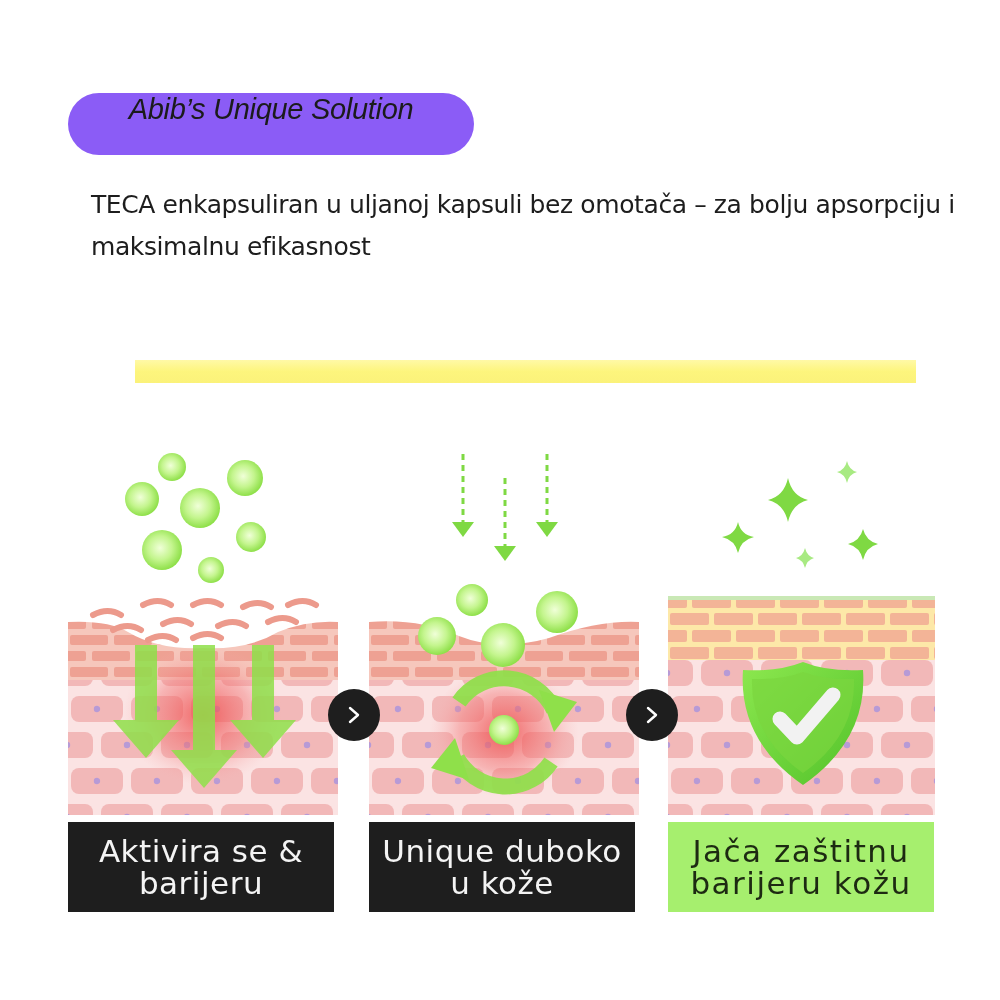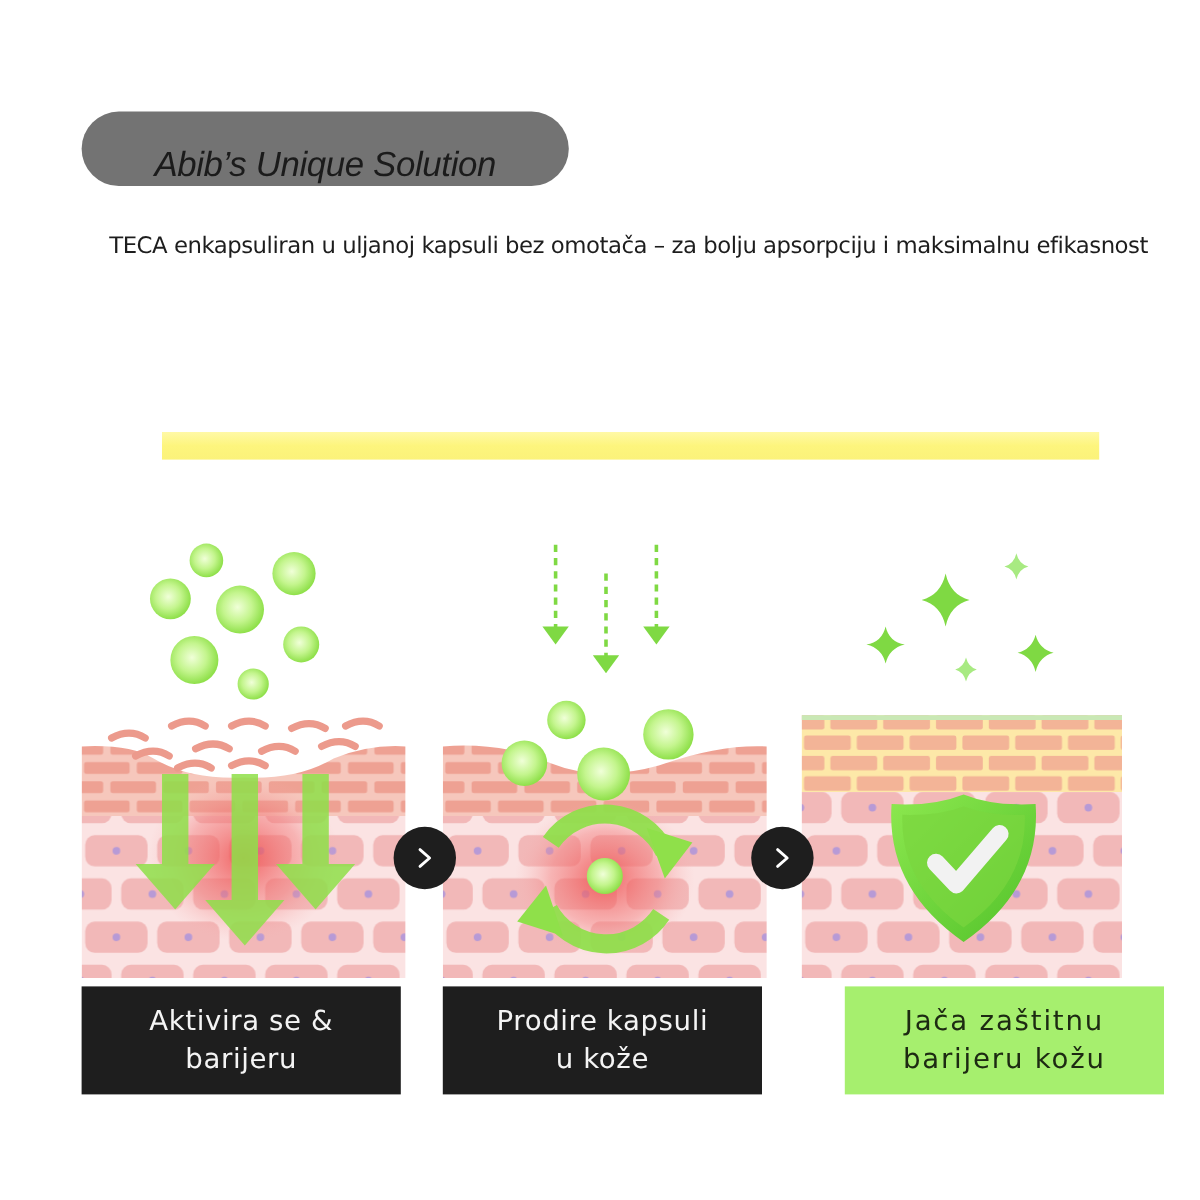--- a/index.html
+++ b/index.html
@@ -1,23 +1,23 @@
 <!DOCTYPE html>
 <html><head>
 <meta charset="utf-8">
 <style>
   html,body{margin:0;padding:0;background:#ffffff;}
   body{width:1000px;height:1000px;position:relative;overflow:hidden;font-family:"Liberation Sans",sans-serif;}
-  .pill{position:absolute;left:68px;top:93px;width:406px;height:62px;border-radius:31px;background:#737373;display:flex;align-items:flex-end;justify-content:center;}
+  .pill{position:absolute;left:68px;top:93px;width:406px;height:62px;border-radius:31px;background:#8b5cf6;display:flex;align-items:flex-start;justify-content:center;}
   .pill span{font-family:"Liberation Sans",sans-serif;font-style:italic;font-size:29px;color:#1b1b1b;letter-spacing:-0.3px;}
-  .headline{position:absolute;left:91px;top:184px;width:905px;font-family:"DejaVu Sans",sans-serif;font-size:19px;line-height:42px;color:#1d1d1d;letter-spacing:-0.4px;}
+  .headline{position:absolute;left:91px;top:184px;width:905px;font-family:"DejaVu Sans",sans-serif;font-size:25px;line-height:42px;color:#1d1d1d;letter-spacing:-0.4px;}
   .stripe{position:absolute;left:135px;top:360px;width:781px;height:23px;background:linear-gradient(180deg,#fff9a6 0%,#fdf57d 50%,#fbf27a 100%);}
   .panel{position:absolute;top:440px;width:270px;height:375px;}
   .panel svg{display:block;}
-  .caption{position:absolute;top:822px;width:266px;height:90px;display:flex;align-items:center;justify-content:center;text-align:center;font-family:"DejaVu Sans",sans-serif;font-size:23px;line-height:32px;letter-spacing:0.5px;}
+  .caption{position:absolute;top:822px;width:266px;height:90px;display:flex;align-items:center;justify-content:center;text-align:center;font-family:"DejaVu Sans",sans-serif;font-size:31px;line-height:32px;letter-spacing:0.5px;}
   .caption.dark{background:#1e1e1e;color:#f4f4f4;}
   .caption.green{background:#a6ef6e;color:#1d2a12;letter-spacing:1.5px;}
   .next{position:absolute;width:52px;height:52px;border-radius:50%;background:#1e1e1e;display:flex;align-items:center;justify-content:center;cursor:pointer;}
 </style>
 </head>
 <body>
 
 <div class="pill">
   <span>Abib’s Unique Solution</span>
 </div>
@@ -184,22 +184,22 @@
 </div>
 
 <div class="caption dark" style="left:68px;">
   <div>
     <div>Aktivira se &amp;</div>
     <div>barijeru</div>
   </div>
 </div>
 <div class="caption dark" style="left:369px;">
   <div>
-    <div>Prodire kapsuli</div>
+    <div>Unique duboko</div>
     <div>u kože</div>
   </div>
 </div>
-<div class="caption green" style="left:704px;">
+<div class="caption green" style="left:668px;">
   <div>
     <div>Jača zaštitnu</div>
     <div>barijeru kožu</div>
   </div>
 </div>
 
 </body></html>

